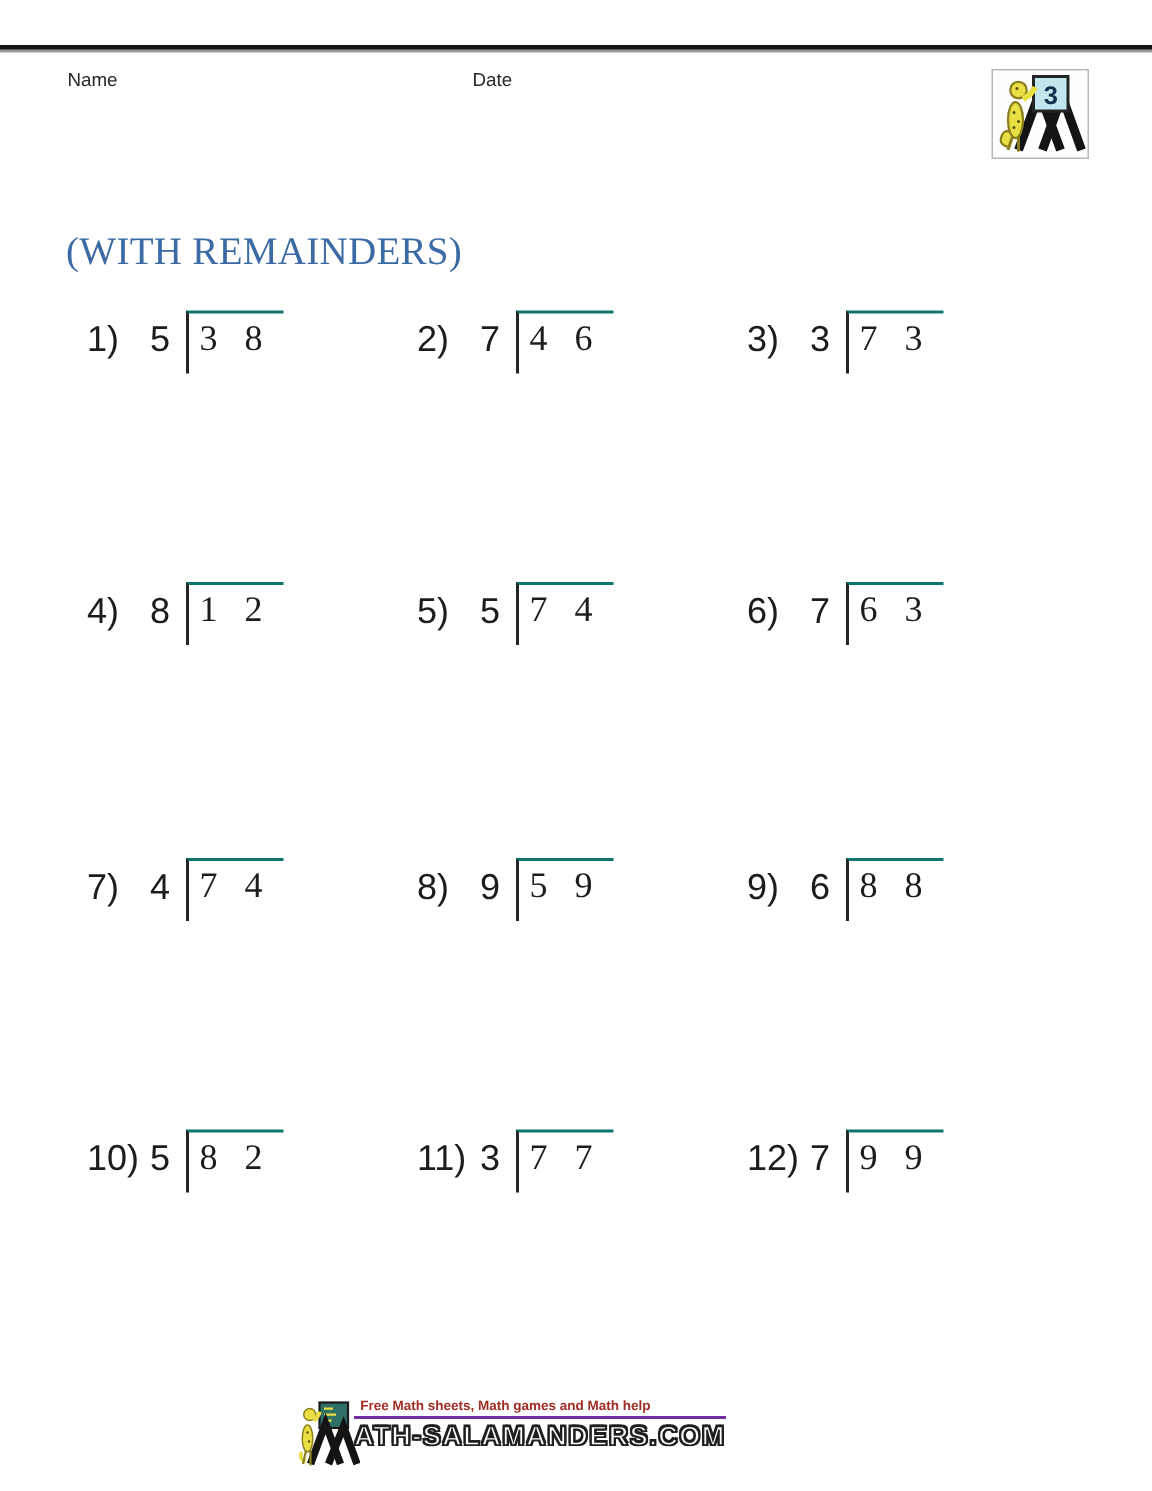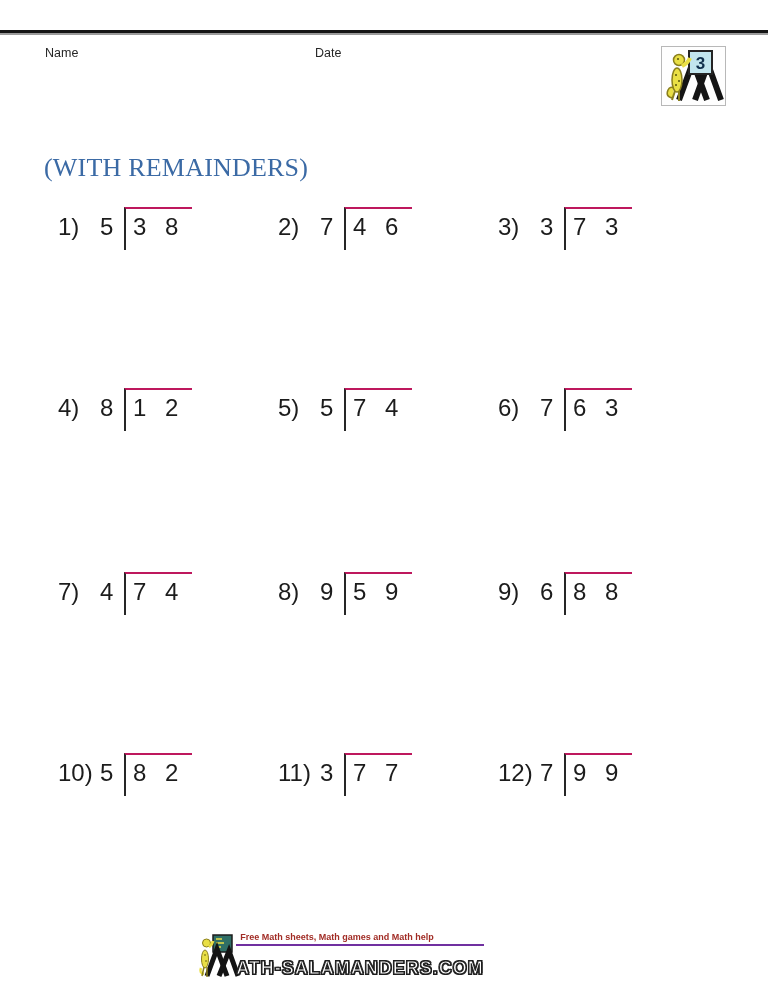--- a/index.html
+++ b/index.html
@@ -17,30 +17,30 @@
   .instruction{position:absolute;left:44px;top:149px;font-size:17px;color:#161616;}
   
   .corner-logo{position:absolute;left:661px;top:46px;width:65px;height:60px;
                border:1px solid #b8b8b8;background:#fefefe;box-sizing:border-box;}
   
   .problem-row{position:absolute;left:58px;display:flex;}
   .row-1{top:207px;} .row-2{top:388px;} .row-3{top:572px;} .row-4{top:753px;}
   .problem{width:220px;display:flex;align-items:flex-start;font-size:24px;color:#1c1c1c;}
   .pnum{width:42px;padding-top:6px;}
   .divisor{width:24px;padding-top:6px;}
-  .dividend{border-top:2px solid #be185d;border-left:2px solid #262626;
-            padding:4px 8px 9px 7px;letter-spacing:6px;white-space:nowrap;}
+  .dividend{border-top:2px solid #0f766e;border-left:2px solid #262626;
+            padding:4px 8px 9px 7px;letter-spacing:6px;white-space:nowrap;font-family:Liberation Serif, serif;}
   
   .footer{position:absolute;top:929px;left:0;width:682px;display:flex;
           justify-content:center;align-items:flex-start;}
   .footer-icon{width:42px;height:48px;flex:0 0 auto;margin-top:2px;}
   .footer-text{display:flex;flex-direction:column;margin-left:-4px;}
   .tagline{font-size:9px;font-weight:bold;color:#a12c25;padding:3px 4px 2px 4px;
            border-bottom:2.5px solid #7030a0;white-space:nowrap;}
-  .site{font-size:18px;font-weight:bold;letter-spacing:1px;margin-top:12px;
+  .site{font-size:18px;font-weight:bold;letter-spacing:1px;margin-top:1px;
         color:#ffffff;-webkit-text-stroke:1.1px #1f1f1f;
         text-shadow:-1px -1px 0 #1f1f1f,1px -1px 0 #1f1f1f,-1px 1px 0 #1f1f1f,1px 1px 0 #1f1f1f;
         white-space:nowrap;text-align:center;}
 </style>
 </head>
 <body>
 
 <div class="page">
 
   <div class="top-rule"></div>

